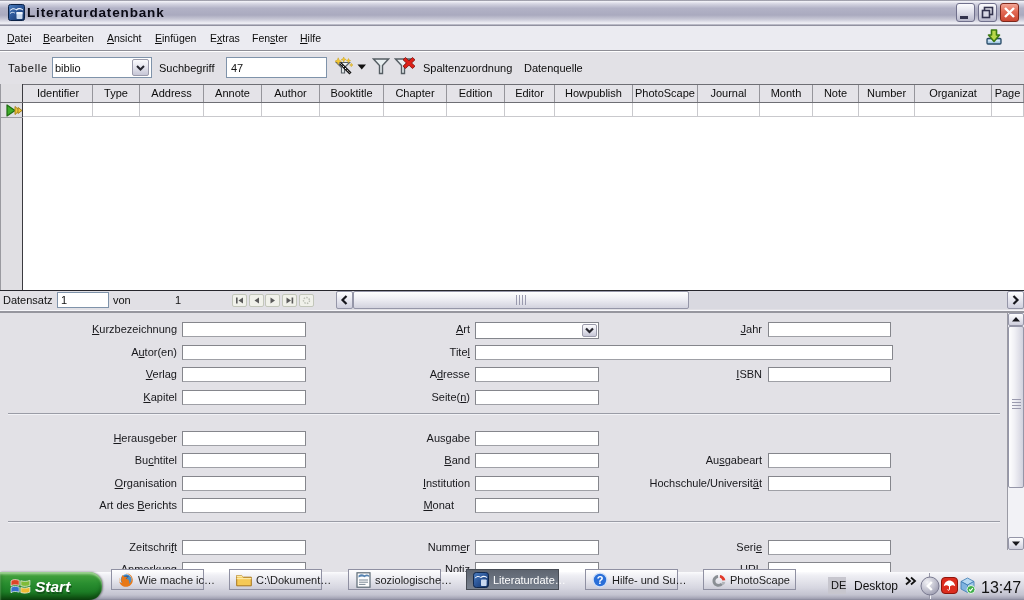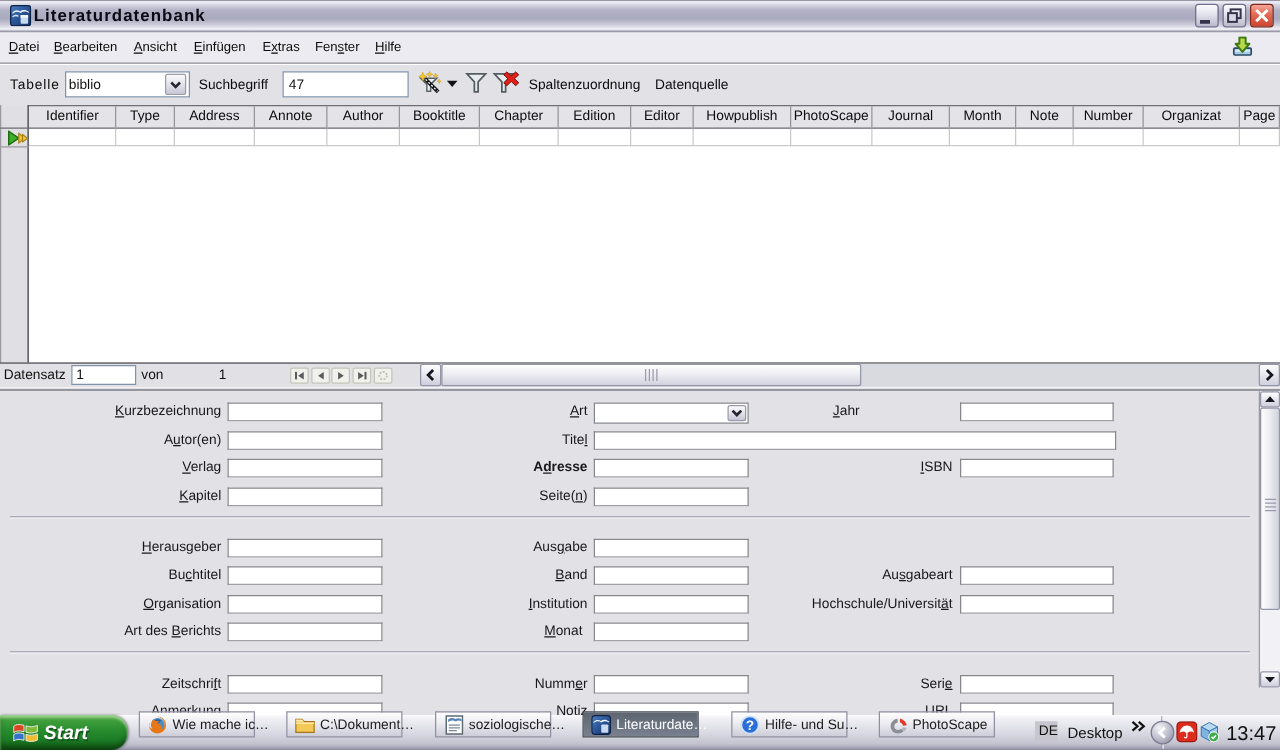--- a/index.html
+++ b/index.html
@@ -266,29 +266,29 @@
   <div class="ab flabel" style="left:7px; top:367px;"><u>V</u>erlag</div>
   <div class="ab flabel" style="left:7px; top:390px;"><u>K</u>apitel</div>
   <div class="ab flabel" style="left:7px; top:431px;"><u>H</u>erausgeber</div>
   <div class="ab flabel" style="left:7px; top:453px;">Bu<u>c</u>htitel</div>
   <div class="ab flabel" style="left:7px; top:476px;"><u>O</u>rganisation</div>
   <div class="ab flabel" style="left:7px; top:498px;">Art des <u>B</u>erichts</div>
   <div class="ab flabel" style="left:7px; top:540px;">Zeitschri<u>f</u>t</div>
   <div class="ab flabel" style="left:7px; top:562px;">Anmerkung</div>
   <div class="ab flabel" style="left:300px; top:322px;"><u>A</u>rt</div>
   <div class="ab flabel" style="left:300px; top:345px;">Tite<u>l</u></div>
-  <div class="ab flabel" style="left:300px; top:367px;font-weight:bold;">A<u>d</u>resse</div>
+  <div class="ab flabel" style="left:300px; top:367px;">A<u>d</u>resse</div>
   <div class="ab flabel" style="left:300px; top:390px;">Seite(<u>n</u>)</div>
   <div class="ab flabel" style="left:300px; top:431px;">Aus<u>g</u>abe</div>
   <div class="ab flabel" style="left:300px; top:453px;"><u>B</u>and</div>
   <div class="ab flabel" style="left:300px; top:476px;"><u>I</u>nstitution</div>
-  <div class="ab flabel" style="left:296px; top:498px;"><u>M</u>onat</div>
+  <div class="ab flabel" style="left:284px; top:498px;"><u>M</u>onat</div>
   <div class="ab flabel" style="left:300px; top:540px;">Numm<u>e</u>r</div>
   <div class="ab flabel" style="left:300px; top:562px;">Notiz</div>
-  <div class="ab flabel" style="left:592px; top:322px;text-align:center;"><u>J</u>ahr</div>
+  <div class="ab flabel" style="left:592px; top:322px;"><u>J</u>ahr</div>
   <div class="ab flabel" style="left:592px; top:367px;"><u>I</u>SBN</div>
   <div class="ab flabel" style="left:592px; top:453px;">Au<u>s</u>gabeart</div>
   <div class="ab flabel" style="left:592px; top:476px;">Hochschule/Universit<u>ä</u>t</div>
   <div class="ab flabel" style="left:592px; top:540px;">Seri<u>e</u></div>
   <div class="ab flabel" style="left:592px; top:562px;">URL</div>
   <div class="ab finput" style="left:182px; top:322px; width:124px;"></div>
   <div class="ab finput" style="left:182px; top:345px; width:124px;"></div>
   <div class="ab finput" style="left:182px; top:367px; width:124px;"></div>
   <div class="ab finput" style="left:182px; top:390px; width:124px;"></div>
   <div class="ab finput" style="left:182px; top:431px; width:124px;"></div>

